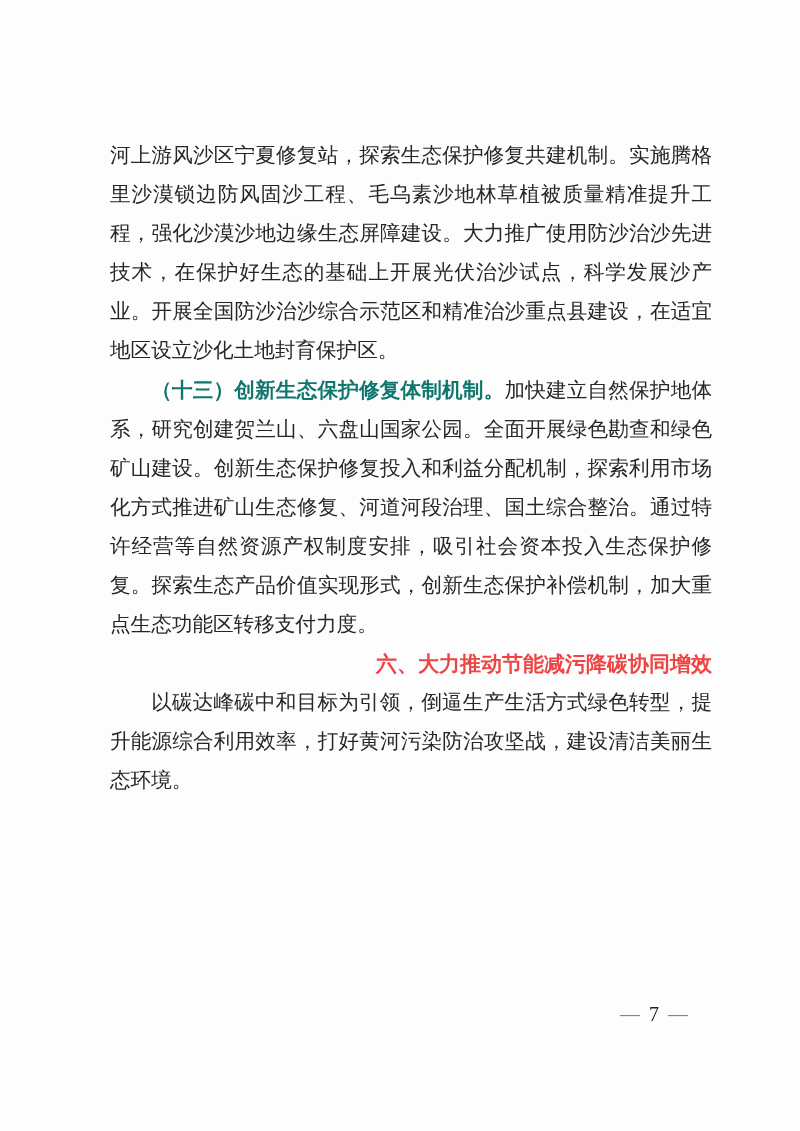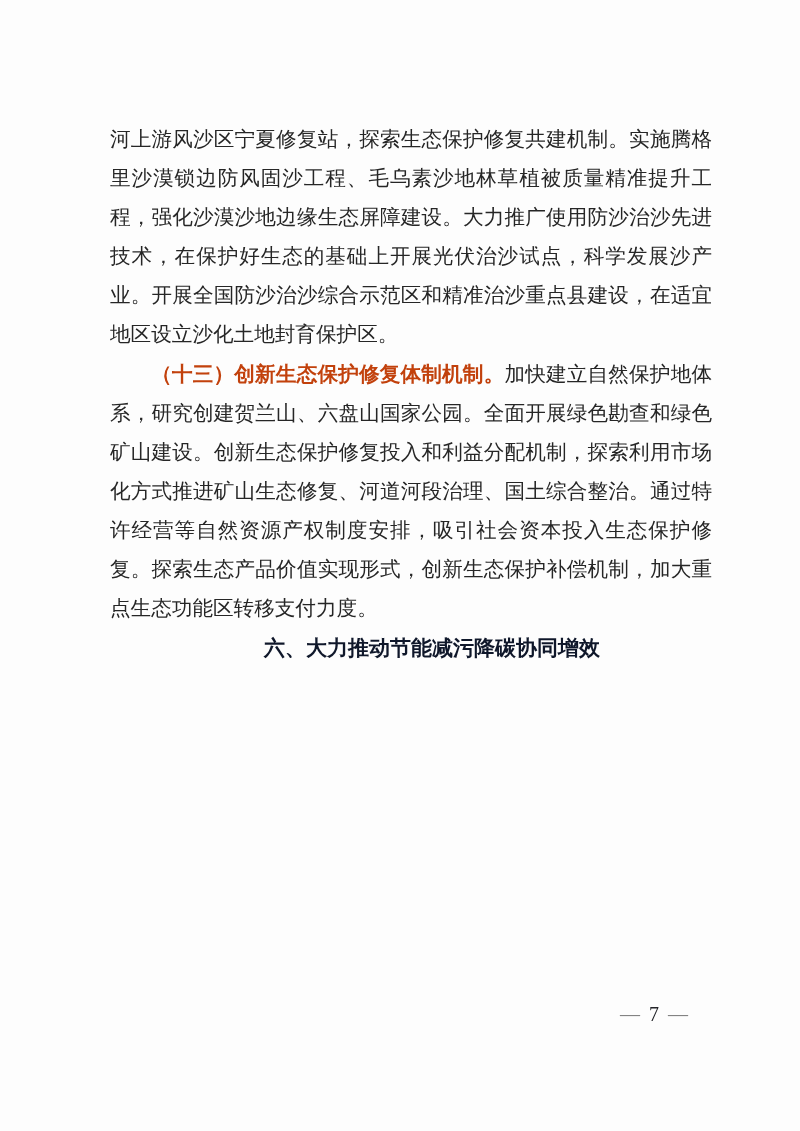--- a/index.html
+++ b/index.html
@@ -15,51 +15,51 @@
     font-family: "Liberation Serif", "DejaVu Serif", serif;
   }
   .page {
     position: absolute;
     inset: 0;
     background: #fdfdfd;
   }
   .content {
     position: absolute;
     left: 110px;
-    top: 120px;
+    top: 136px;
     width: 602px;
     color: #262626;
     font-size: 20.6px;
     line-height: 39px;
     text-align: justify;
     text-justify: inter-character;
   }
   .para {
     margin: 0;
     padding: 0;
     text-indent: 2em;
   }
   .para.no-indent {
     text-indent: 0;
   }
   .lead {
     font-family: "Liberation Sans", "DejaVu Sans", sans-serif;
     font-weight: 700;
-    color: #c2410c;
+    color: #0f766e;
   }
   .heading {
     margin: 0;
     padding: 0;
     text-indent: 2em;
     font-family: "Liberation Sans", "DejaVu Sans", sans-serif;
     font-weight: 700;
-    color: #0f172a;
+    color: #ef4444;
     font-size: 21px;
     line-height: 39px;
-    text-align: center;
+    text-align: right;
   }
   .page-number {
     position: absolute;
     top: 1001px;
     right: 112px;
     font-size: 20px;
     line-height: 26px;
     color: #2a2a2a;
     font-family: "Liberation Serif", "DejaVu Serif", serif;
     white-space: nowrap;
@@ -79,19 +79,20 @@
 <div class="page">
 
   <div class="content">
 
     <p class="para no-indent"><span>河上游风沙区宁夏修复站，探索生态保护修复共建机制。实施腾格里沙漠锁边防风固沙工程、毛乌素沙地林草植被质量精准提升工程，强化沙漠沙地边缘生态屏障建设。大力推广使用防沙治沙先进技术，在保护好生态的基础上开展光伏治沙试点，科学发展沙产业。开展全国防沙治沙综合示范区和精准治沙重点县建设，在适宜地区设立沙化土地封育保护区。</span></p>
 
     <p class="para"><span class="lead">（十三）创新生态保护修复体制机制。</span><span>加快建立自然保护地体系，研究创建贺兰山、六盘山国家公园。全面开展绿色勘查和绿色矿山建设。创新生态保护修复投入和利益分配机制，探索利用市场化方式推进矿山生态修复、河道河段治理、国土综合整治。通过特许经营等自然资源产权制度安排，吸引社会资本投入生态保护修复。探索生态产品价值实现形式，创新生态保护补偿机制，加大重点生态功能区转移支付力度。</span></p>
 
     <h2 class="heading">六、大力推动节能减污降碳协同增效</h2>
 
+    <p class="para"><span>以碳达峰碳中和目标为引领，倒逼生产生活方式绿色转型，提升能源综合利用效率，打好黄河污染防治攻坚战，建设清洁美丽生态环境。</span></p>
 
 
   </div>
 
   <div class="page-number"><span class="dash">—</span><span class="num">7</span><span class="dash">—</span></div>
 
 </div>
 
 </body></html>

